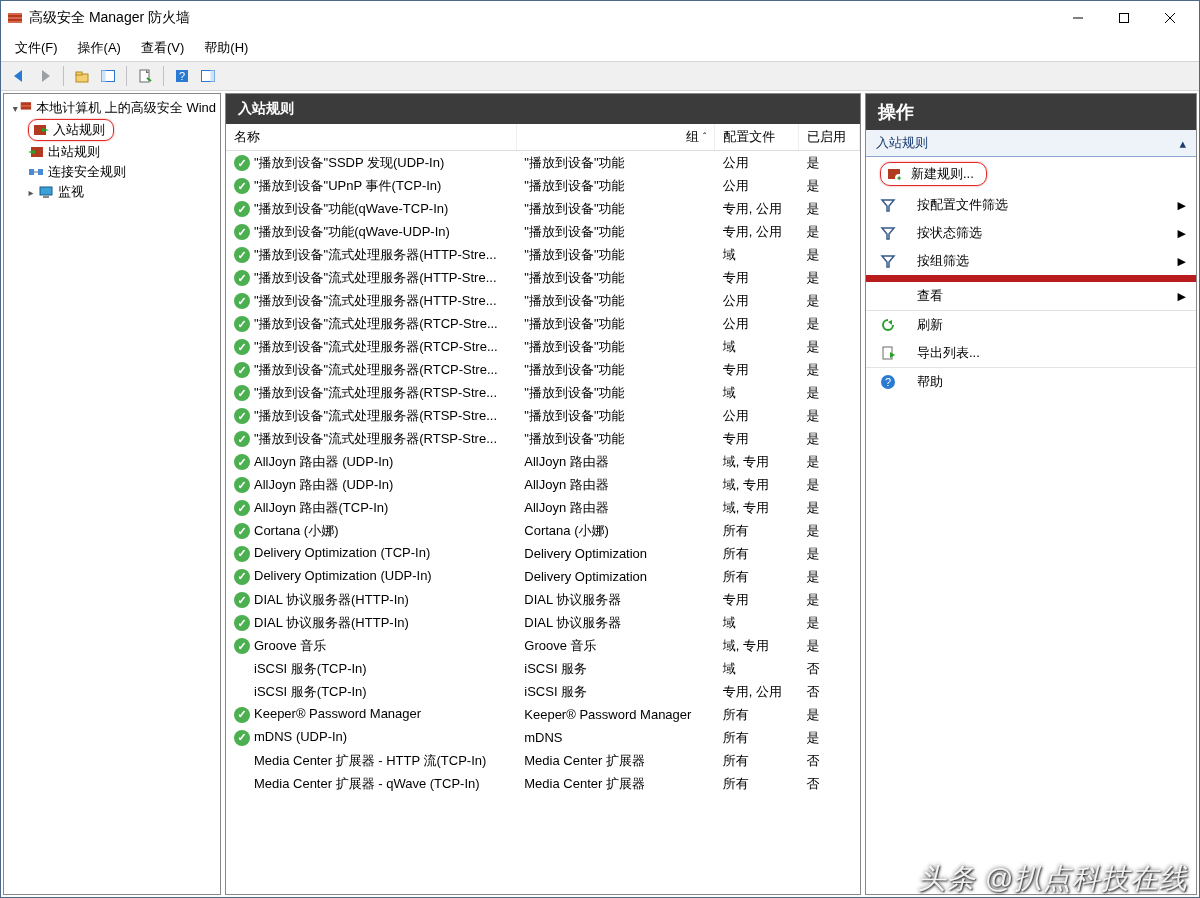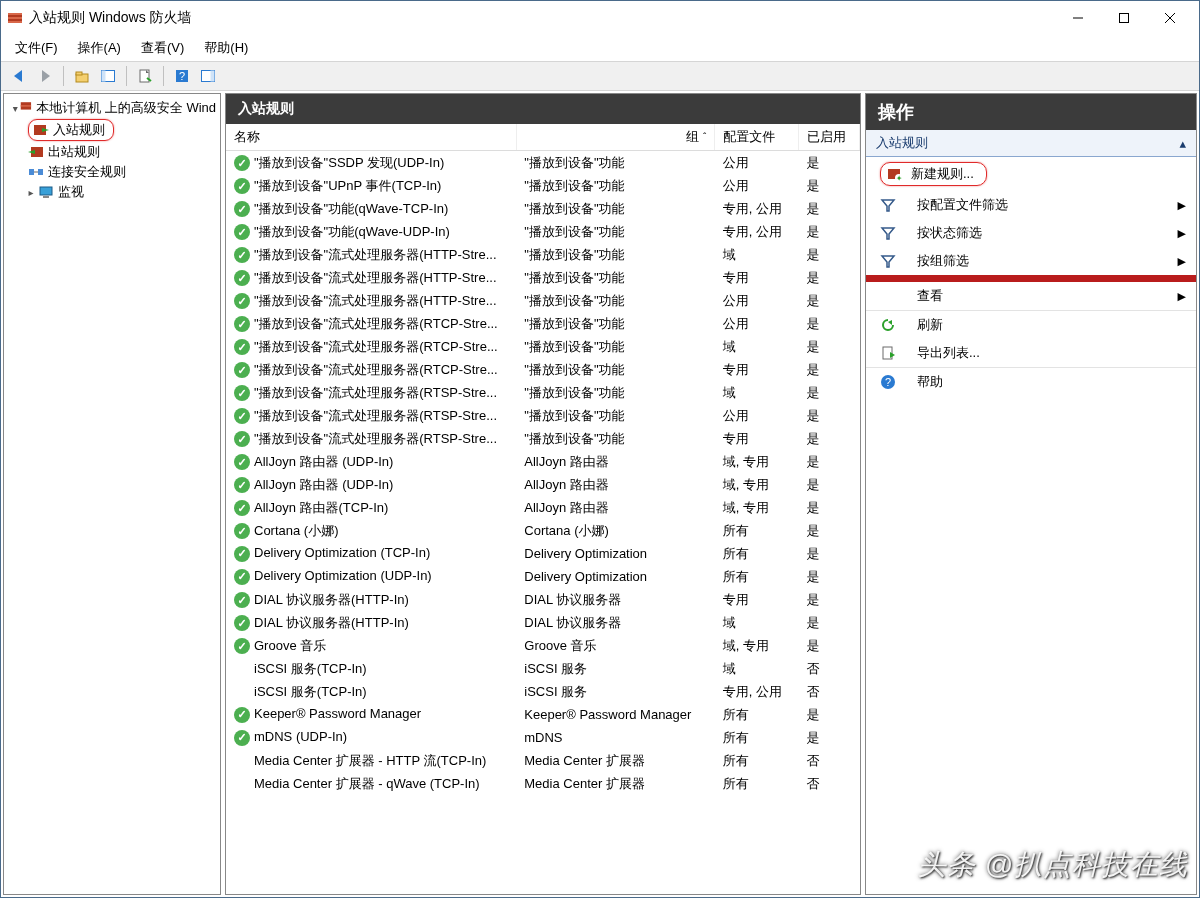--- a/index.html
+++ b/index.html
@@ -182,21 +182,21 @@
   ::-webkit-scrollbar { width: 16px; height: 16px; }
   ::-webkit-scrollbar-track { background: #f0f0f0; }
   ::-webkit-scrollbar-thumb { background: #c2c2c2; border: 2px solid #f0f0f0; }
 
   .rules-pane .hscroll { overflow-x: scroll; overflow-y: hidden; height: 17px; }
   .tree-pane  .hscroll { overflow-x: scroll; overflow-y: hidden; height: 17px; }
 
   
   .watermark {
     position: absolute;
-    right: 12px; bottom: 14px;
+    right: 12px; bottom: 0;
     font-size: 28px;
     color: rgba(255,255,255,0.92);
     text-shadow: 0 0 4px rgba(0,0,0,0.7), 1px 1px 2px rgba(0,0,0,0.8);
     pointer-events: none;
     font-style: italic;
     letter-spacing: 1px;
   }
 
   
   svg { display: block; }
@@ -206,21 +206,21 @@
 
 <div class="titlebar">
   <span class="app-icon">
     <svg viewBox="0 0 16 16">
         <rect x="1" y="3" width="14" height="10" fill="#b23a20"></rect>
         <rect x="1" y="3" width="14" height="2" fill="#d9684a"></rect>
         <rect x="1" y="7" width="14" height="2" fill="#d9684a"></rect>
         <rect x="1" y="11" width="14" height="2" fill="#d9684a"></rect>
       </svg>
   </span>
-  <span class="title">入站规则 Windows 防火墙</span>
+  <span class="title">高级安全 Manager 防火墙</span>
   <span class="spacer"></span>
   <div class="win-ctl">
       <svg width="10" height="10">
         <line x1="0" y1="5" x2="10" y2="5" stroke="#000"></line>
       </svg>
     </div>
   <div class="win-ctl">
       <svg width="10" height="10">
         <rect x="0.5" y="0.5" width="9" height="9" fill="none" stroke="#000"></rect>
       </svg>

